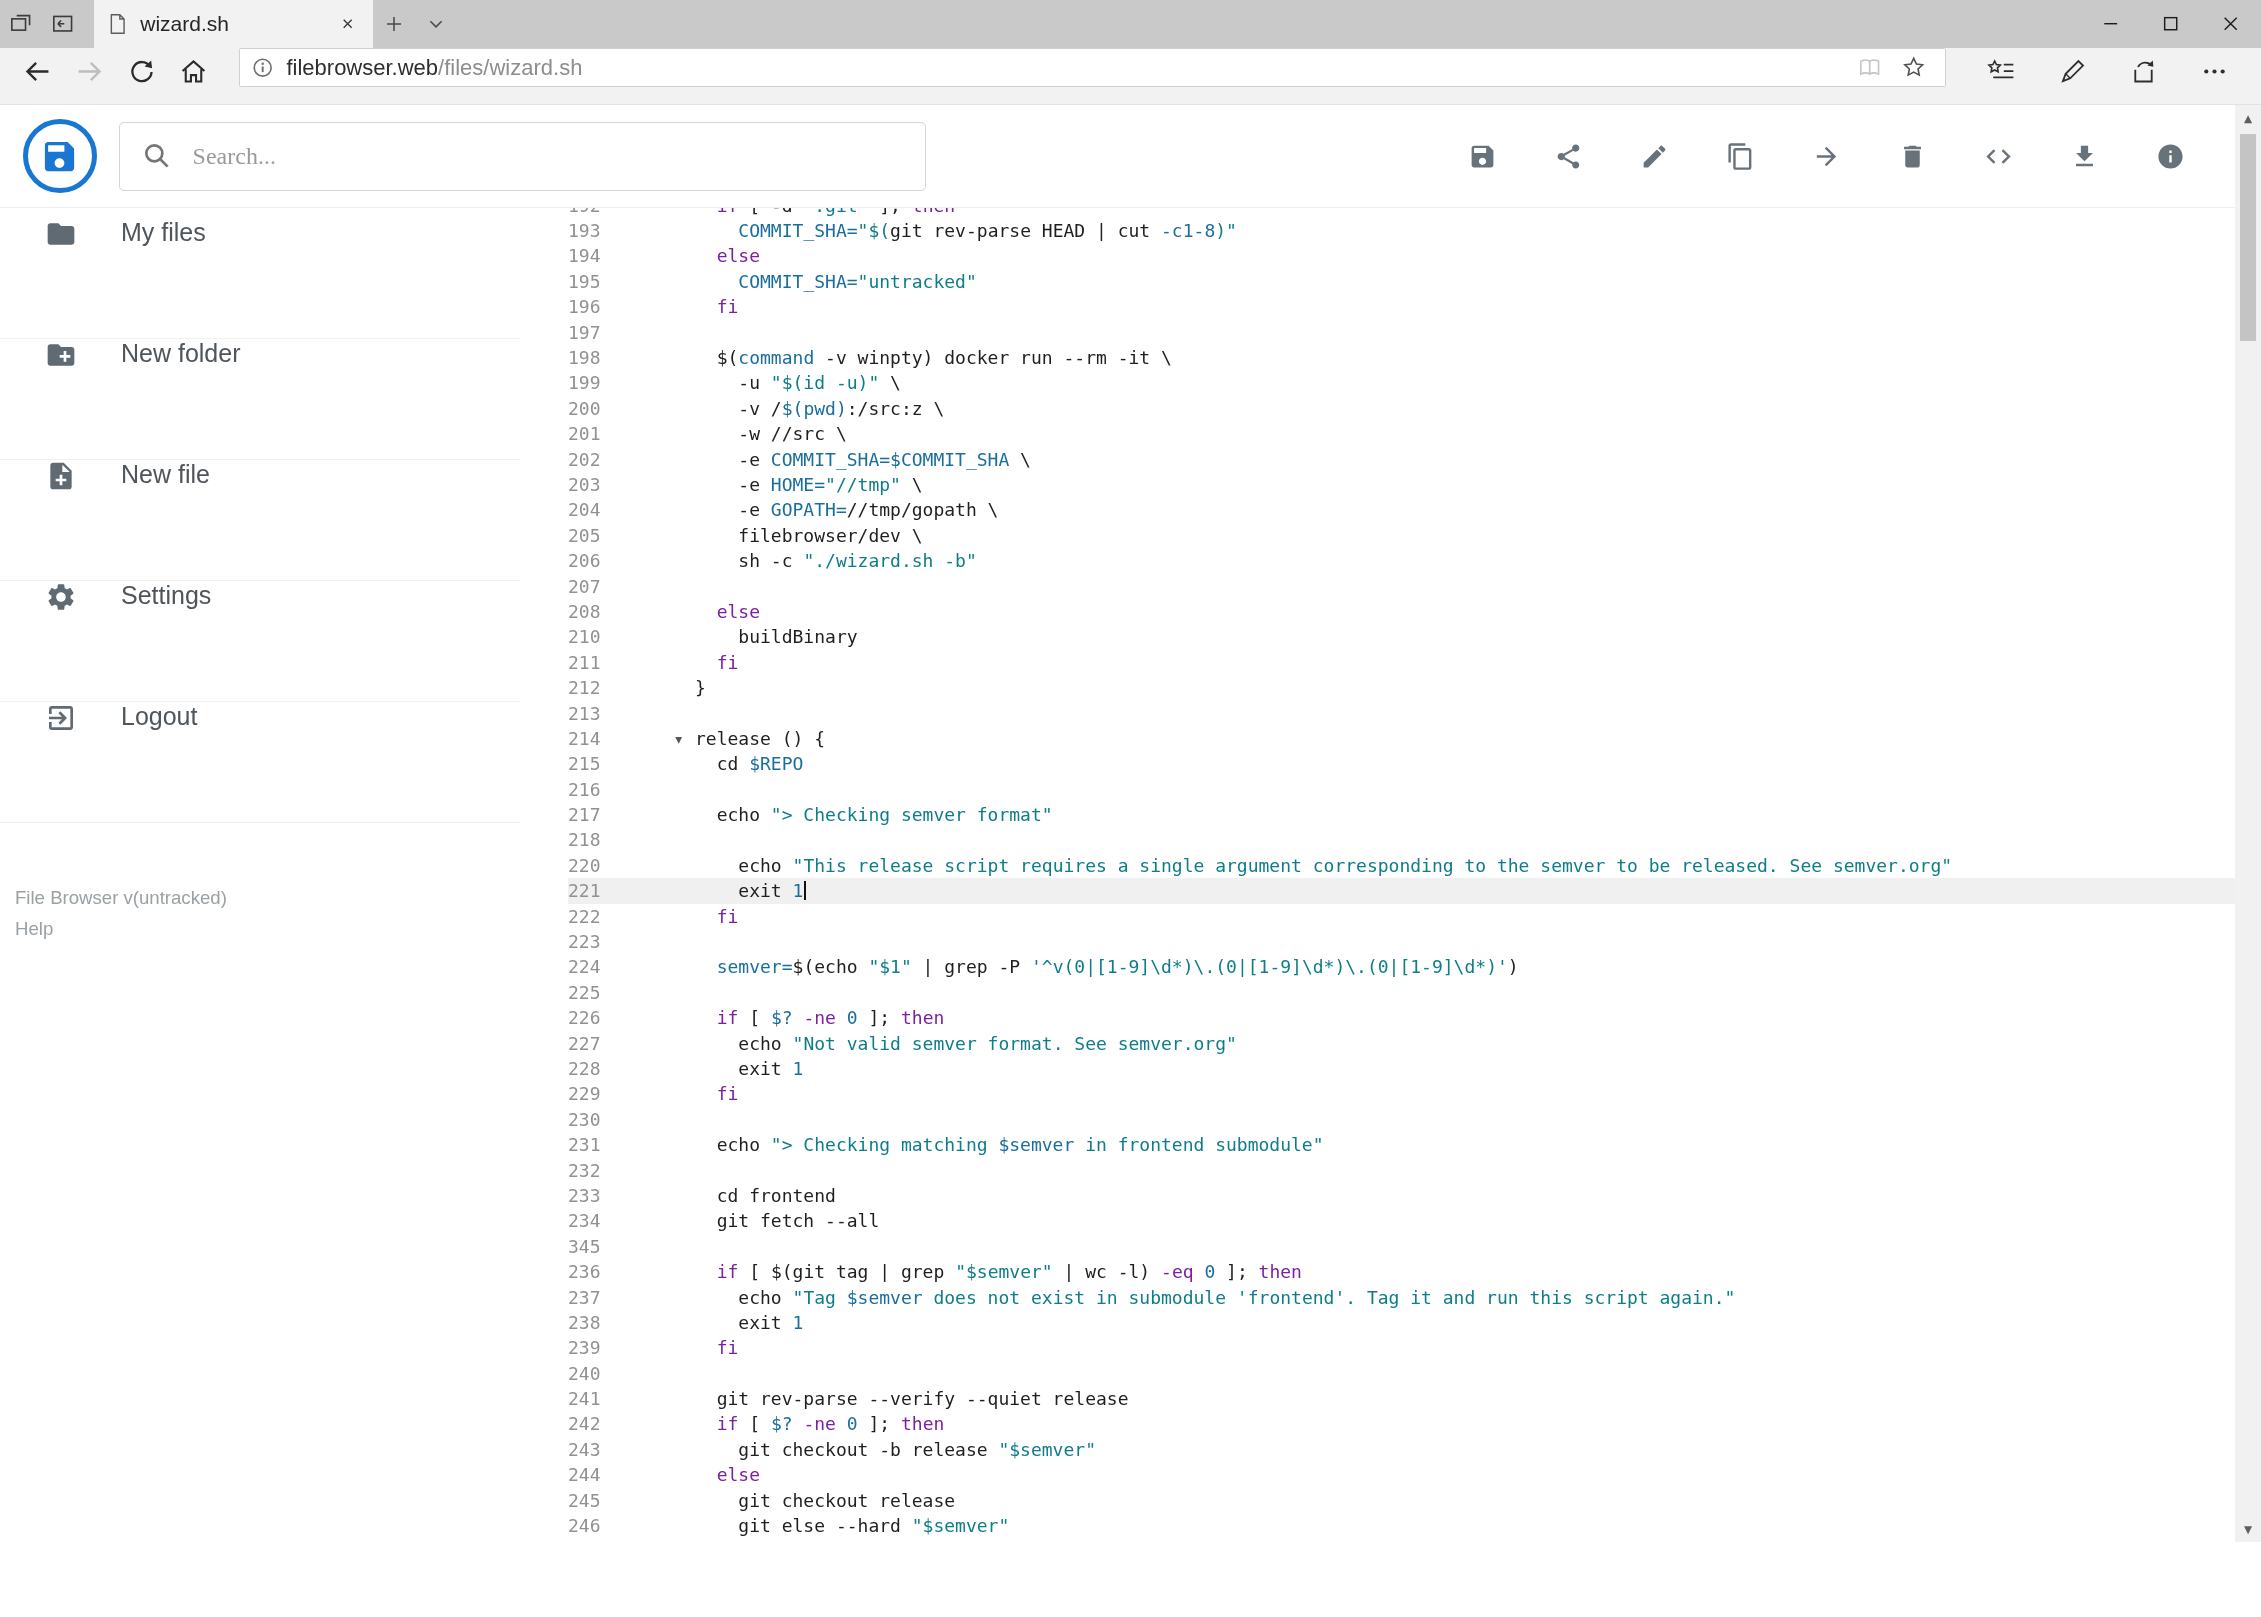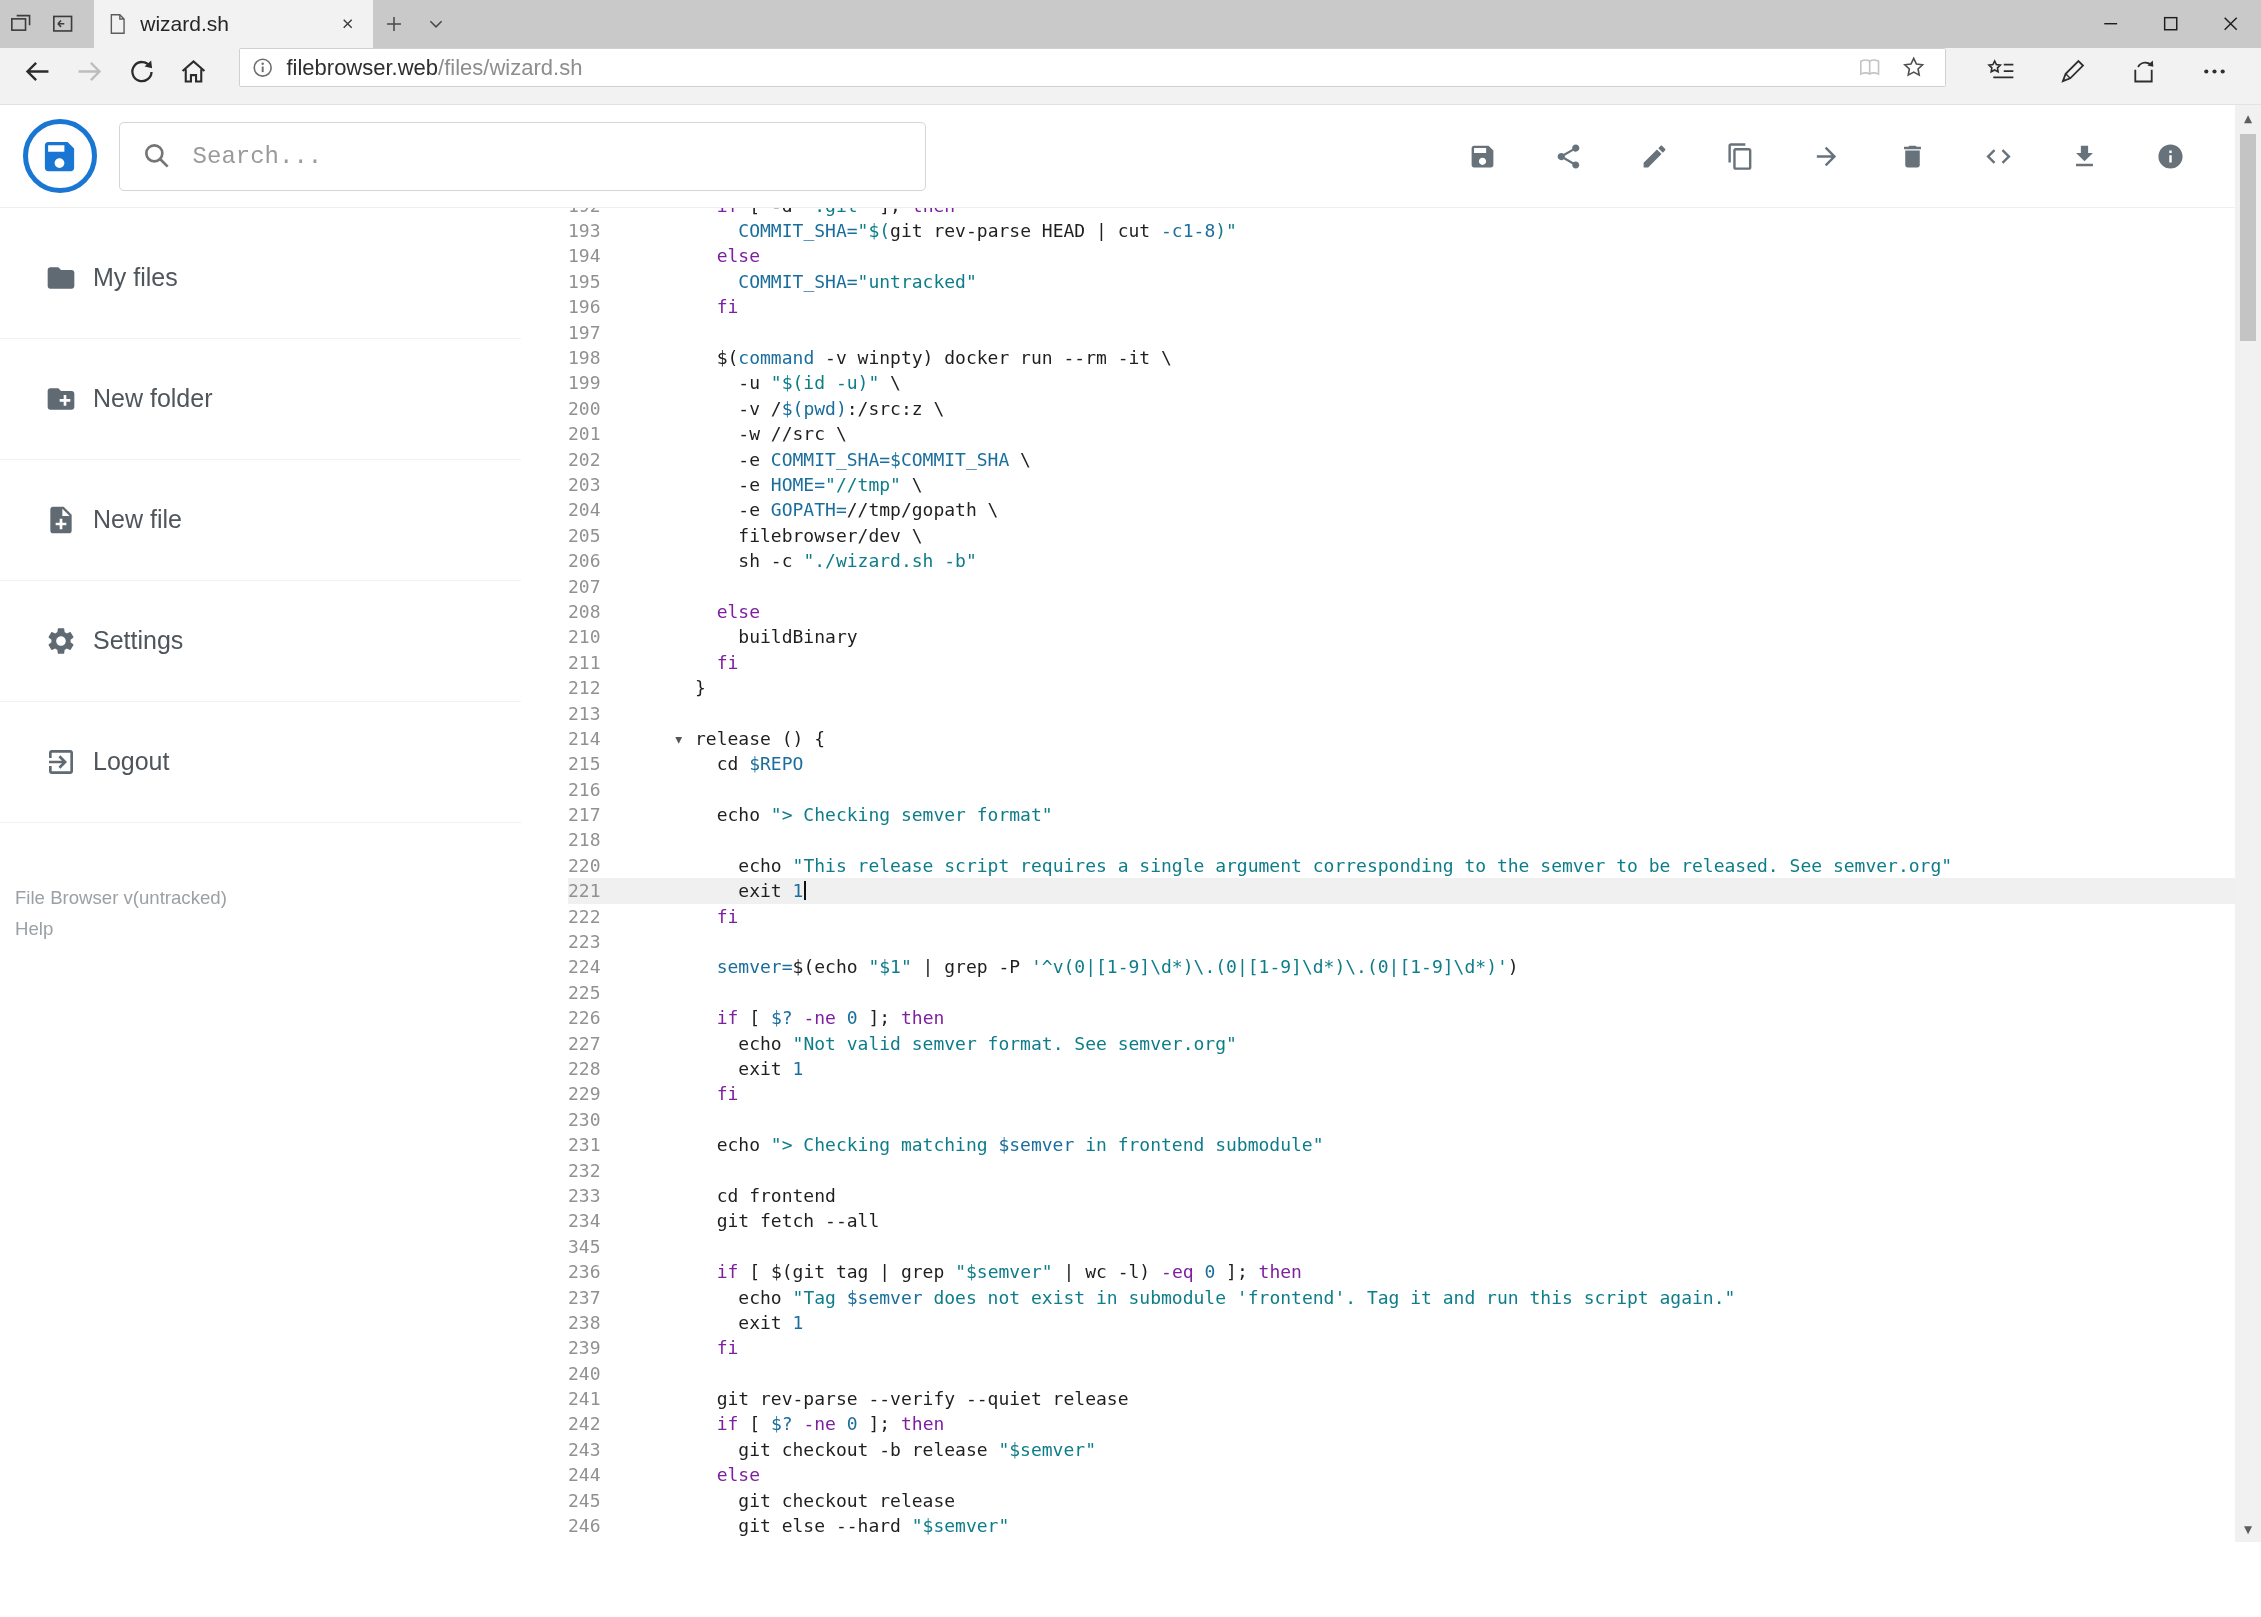--- a/index.html
+++ b/index.html
@@ -30,29 +30,29 @@
 .addr-icon{width:71px;height:47px;display:flex;align-items:center;justify-content:center;cursor:pointer}
 .in-url-icon{width:44px;height:36px;display:flex;align-items:center;justify-content:center;cursor:pointer}
 
 
 .page{flex:1;position:relative;display:flex;flex-direction:column;background:#fff;overflow:hidden}
 
 
 .app-header{height:103px;display:flex;align-items:center;padding:0 48px 0 22.6px;background:#fff;border-bottom:0.8px solid #efefef;flex:0 0 auto}
 .logo{width:74px;height:74px;border-radius:50%;border:5.7px solid #1976d2;background:#fff;display:flex;align-items:center;justify-content:center;flex:0 0 auto;cursor:pointer}
 .search{margin-left:22.6px;width:807px;height:69px;background:#fff;border:1.6px solid #d4d4d4;border-radius:4.8px;display:flex;align-items:center;padding:0 21px;gap:19.4px}
-.search input{border:none;outline:none;font-size:24px;color:#333;flex:1;font-family:Liberation Mono, monospace;background:transparent}
+.search input{border:none;outline:none;font-size:24px;color:#333;flex:1;font-family:Liberation Serif, serif;background:transparent}
 .search input::placeholder{color:#9a9a9a}
 .actions{margin-left:auto;display:flex;align-items:center}
 .action-btn{width:86px;height:74px;display:flex;align-items:center;justify-content:center;cursor:pointer}
 
 
 .app-body{flex:1;display:flex;overflow:hidden;padding-right:26px}
 .sidebar{width:521px;flex:0 0 521px;padding-top:9.7px;background:#fff}
-.side-item{height:121px;display:flex;align-items:center;gap:16px;padding-left:45px;border-bottom:0.8px solid #f1f1f1;cursor:pointer}
+.side-item{height:121px;display:flex;align-items:flex-start;gap:44px;padding-left:45px;border-bottom:0.8px solid #f1f1f1;cursor:pointer}
 .side-label{font-size:25px;color:#4e555b}
 .side-footer{margin-top:59px;padding-left:15px;color:#9aa0a4;font-size:18.6px;line-height:31px}
 
 
 .editor{flex:1;overflow:hidden;background:#fff;font-family:"DejaVu Sans Mono",monospace;font-size:18px;color:var(--plain);padding-left:47px}
 .cm-row{height:25.4px;line-height:25.4px;display:flex;align-items:stretch}
 .cm-row:first-child{margin-top:-15.3px}
 .cm-row.active{background:var(--active-bg)}
 .ln{flex:0 0 90px;color:var(--lnum);position:relative;white-space:pre}
 .fold{position:absolute;right:-24px;top:0.8px;color:#555;font-size:13.7px;font-family:"DejaVu Sans",sans-serif;cursor:pointer}

